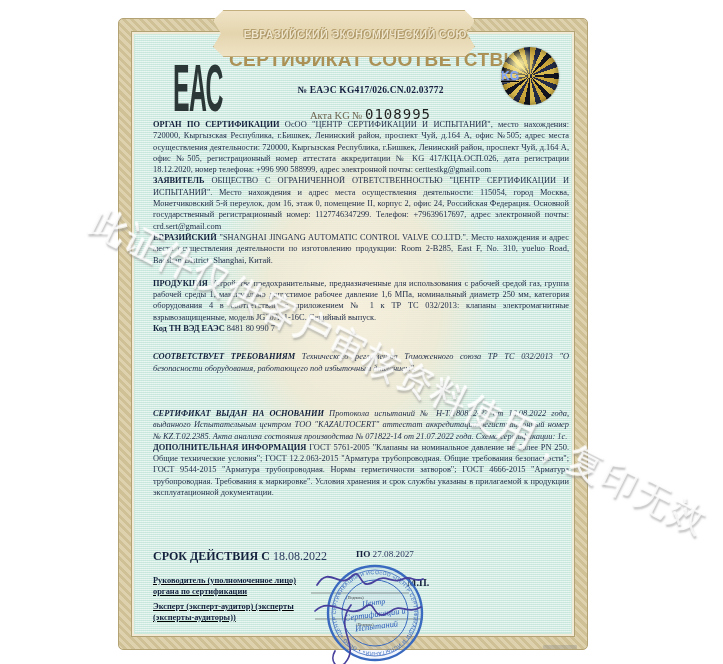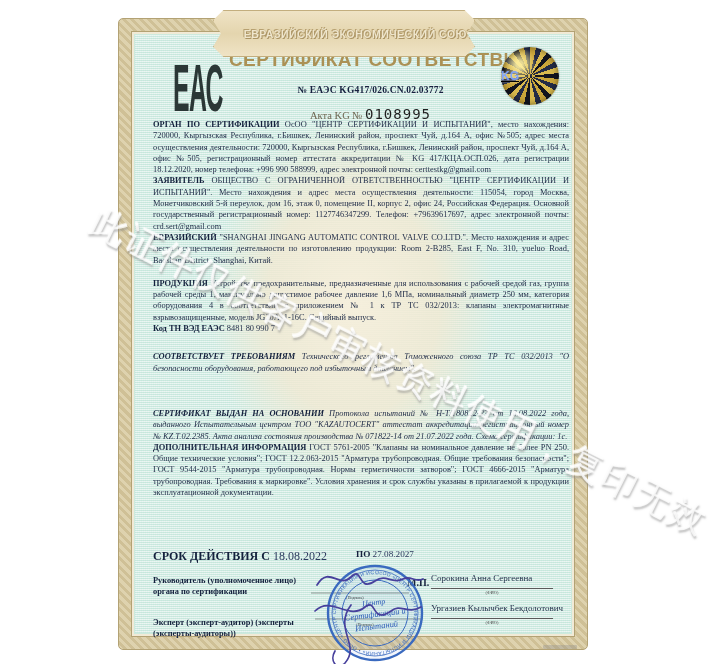--- a/index.html
+++ b/index.html
@@ -72,23 +72,23 @@
   .para { font-size:8.4px; line-height:11.3px; text-align:justify; }
   .para b { color:#14213d; }
   .mt-code { }  .mt-prod { margin-top:12px; }
   .mt-comp { margin-top:17px;font-style:italic; }  .mt-basis { margin-top:34px;font-style:italic; }  .mt-add { }
 
   
   .validity-from { position:absolute; left:34px; top:530px; font-size:12px; color:#2c3a5e; }
   .validity-to   { position:absolute; left:237px; top:530px; font-size:9.2px; color:#2c3a5e; }
   .validity-from b, .validity-to b { color:#14213d; }
 
-  .roles { position:absolute; left:34px; top:556px; width:165px; }
+  .roles { position:absolute; left:34px; top:556px; width:165px;text-decoration:underline; }
   .role { font-weight:bold; font-size:8.4px; line-height:11px; color:#14213d; }
-  .role + .role { margin-top:20px; }
+  .role + .role { margin-top:4px; }
 
   .mp-label { position:absolute; left:288px; top:558px; font-weight:bold; font-size:10px; color:#14213d; }
 
   .names { position:absolute; left:312px; top:554px; width:150px; }
   .name { font-size:9px; color:#1f2b47; white-space:nowrap; }
   .name-line { width:122px; border-bottom:0.8px solid #5a5a5a; margin-top:5px; }
   .name-caption { width:122px; text-align:center; font-size:4.5px; color:#4a4a4a; margin-top:1px; }
   .name-group + .name-group { margin-top:8px; }
 
   .stamp-svg { position:absolute; left:186px; top:530px; z-index:30; }
@@ -176,32 +176,20 @@
         <span>27.08.2027</span>
       </div>
 
       <div class="roles">
         <div class="role">Руководитель (уполномоченное лицо) органа по сертификации</div>
         <div class="role">Эксперт (эксперт-аудитор) (эксперты (эксперты-аудиторы))</div>
       </div>
 
       <div class="mp-label">М.П.</div>
 
-      <div class="names">
-        <div class="name-group">
-          <div class="name">Сорокина Анна Сергеевна</div>
-          <div class="name-line"></div>
-          <div class="name-caption">(ФИО)</div>
-        </div>
-        <div class="name-group">
-          <div class="name">Ургазиев Кылычбек Бекдолотович</div>
-          <div class="name-line"></div>
-          <div class="name-caption">(ФИО)</div>
-        </div>
-      </div>
 
       <svg class="stamp-svg" width="150" height="126" viewBox="0 0 150 126">
         <defs>
           <path id="ringPath" d="M 70,25 a 39,39 0 1,1 -0.1,0 z"></path>
         </defs>
 
         <line x1="6" y1="44" x2="104" y2="44" stroke="#3c3c3c" stroke-width="0.5"></line>
         <text x="50" y="50" font-size="4" fill="#3a3a3a" text-anchor="middle" font-family="Liberation Serif, serif">(Подпись)</text>
 
         <line x1="10" y1="70" x2="118" y2="70" stroke="#3c3c3c" stroke-width="0.5"></line>

